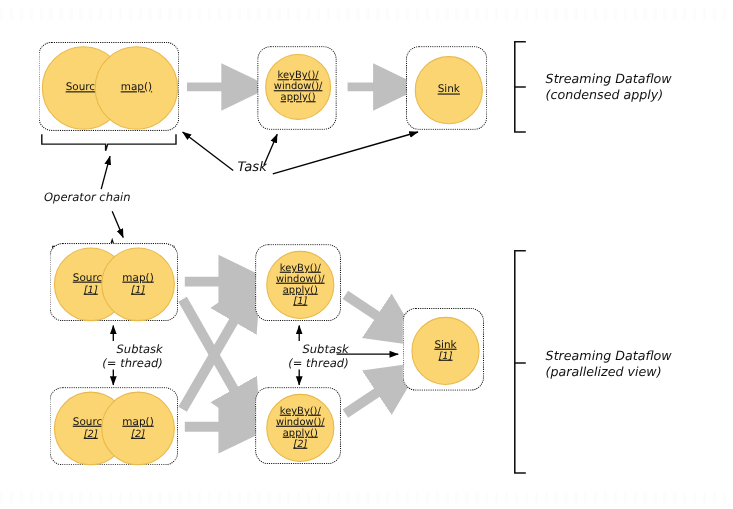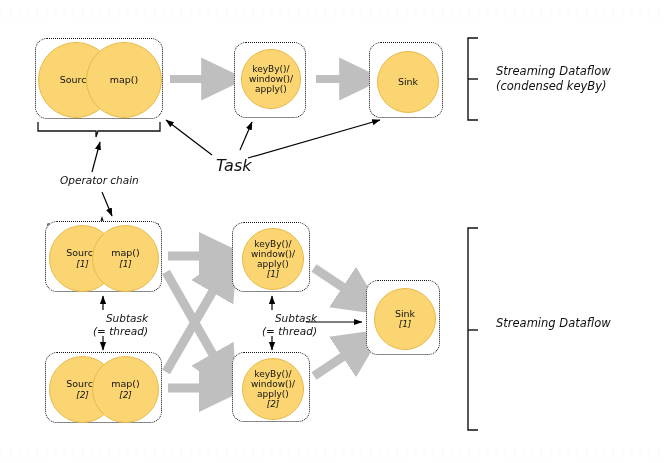--- a/index.html
+++ b/index.html
@@ -31,21 +31,21 @@
   .circ{
     position:absolute;
     border-radius:50%;
     background:#FBD572;
     border:1px solid #E9B94A;
     display:flex;align-items:center;justify-content:center;
     text-align:center;
     line-height:1.12;
     color:#111;
   }
-  .circ span{display:block;}
+  .circ span{display:block;text-decoration:underline;}
   .lbl{font-size:9.5px;}
   .lbl-sm{font-size:9px;}
   .idx{font-style:italic;font-size:9px;}
 
   .anno{
     position:absolute;
     font-style:italic;
     font-size:10.5px;
     color:#111;
     white-space:nowrap;
@@ -157,30 +157,30 @@
       <span class="lbl-sm">apply()</span>
     </div>
   </div>
 
   <div class="opbox" style="left:369px;top:42px;width:74px;height:76px;">
     <div class="circ" style="left:7px;top:8px;width:60px;height:60px;">
       <span class="lbl">Sink</span>
     </div>
   </div>
 
-  <div class="anno" style="left:60px;top:174px;">
+  <div class="anno" style="left:40px;top:174px;">
     <span>Operator chain</span>
   </div>
-  <div class="anno" style="left:216px;top:156px;font-size:16px;">
+  <div class="anno" style="left:216px;top:144px;font-size:12px;">
     <span>Task</span>
   </div>
 
   <div class="side" style="left:496px;top:64px;">
     <div>Streaming Dataflow</div>
-    <div>(condensed keyBy)</div>
+    <div>(condensed apply)</div>
   </div>
 
   <div class="opbox" style="left:45px;top:221px;width:117px;height:71px;">
     <div class="circ" style="left:3px;top:3px;width:65px;height:65px;flex-direction:column;">
       <span class="lbl">Source</span>
       <span class="idx">[1]</span>
     </div>
     <div class="circ" style="left:46px;top:3px;width:65px;height:65px;flex-direction:column;">
       <span class="lbl">map()</span>
       <span class="idx">[1]</span>
@@ -227,15 +227,16 @@
     <div>Subtask</div>
     <div>(= thread)</div>
   </div>
   <div class="anno ctr" style="left:229px;top:312px;width:88px;">
     <div>Subtask</div>
     <div>(= thread)</div>
   </div>
 
   <div class="side" style="left:496px;top:316px;">
     <div>Streaming Dataflow</div>
+    <div>(parallelized view)</div>
   </div>
 
 </div>
 
 </body></html>

